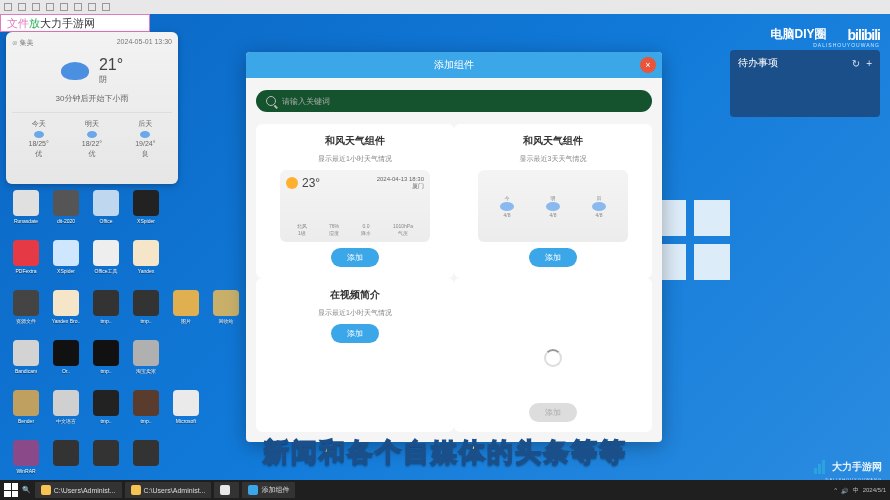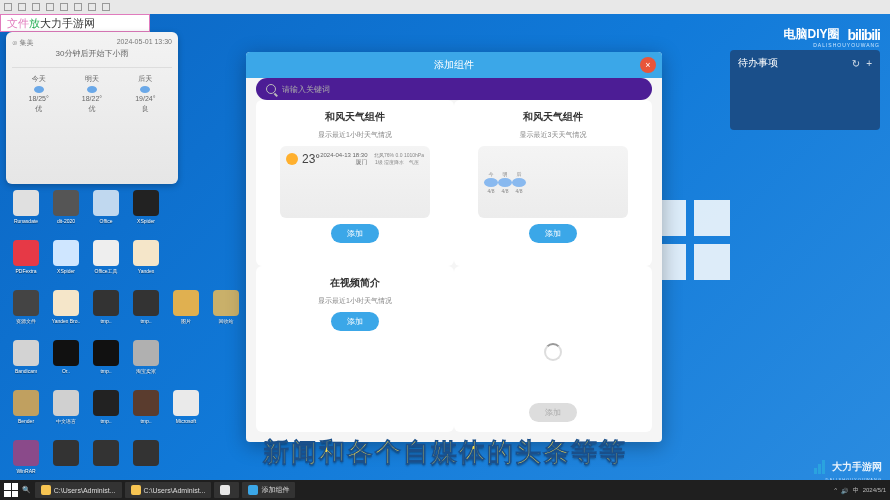--- a/index.html
+++ b/index.html
@@ -5,29 +5,29 @@
 *{margin:0;padding:0;box-sizing:border-box;font-family:"Microsoft YaHei",sans-serif}
 body{width:890px;height:500px;overflow:hidden;background:#0078d7;position:relative}
 .desktop{position:absolute;inset:0;background:linear-gradient(135deg,#0b66c3 0%,#117ad9 50%,#2b8ce0 100%)}
 .win-logo{position:absolute;right:160px;top:200px;width:80px;height:80px;opacity:.85}
 .win-logo .sq{position:absolute;background:#fff;width:36px;height:36px}
 .win-logo .a{left:0;top:0}.win-logo .b{right:0;top:0}.win-logo .c{left:0;bottom:0}.win-logo .d{right:0;bottom:0}
 .titlebar{position:absolute;top:0;left:0;right:0;height:14px;background:#e8e8e8;display:flex;align-items:center;gap:6px;padding:0 4px;font-size:6px;color:#555}
 .titlebar .tb-ico{width:8px;height:8px;border:1px solid #999}
 .banner{position:absolute;top:14px;left:0;width:150px;height:18px;background:#fff;border:1px solid #e07bbd;display:flex;align-items:center;padding:0 6px;font-size:11px}
 .banner .pink{color:#e07bbd}.banner .grn{color:#2bb05a}.banner .blk{color:#333}
-.brand{position:absolute;top:26px;right:10px;color:#fff;font-size:12px;font-weight:600;display:flex;gap:8px;align-items:center}
+.brand{position:absolute;top:26px;right:10px;color:#fff;font-size:12px;font-weight:600;display:flex;gap:21px;align-items:center}
 .brand .logo{font-size:14px;letter-spacing:-1px}
 .subbrand{position:absolute;top:42px;right:10px;color:#cde7ff;font-size:5px;letter-spacing:1px}
 .bilibili-wm{position:absolute;bottom:26px;right:8px;display:flex;gap:4px;align-items:flex-end;color:#fff;opacity:.9}
 .bilibili-wm .bars{width:14px;height:14px;display:flex;gap:1px;align-items:flex-end}
 .bilibili-wm .bars span{width:3px;background:#2ba6e0}
 .bilibili-wm .txt{font-size:10px;font-weight:600}
 .bilibili-wm .sub{position:absolute;bottom:-8px;right:0;font-size:4px;letter-spacing:1px;color:#cde7ff}
-.todo{position:absolute;top:50px;right:10px;width:150px;height:80px;background:#1a4f8a;border-radius:4px;color:#fff;padding:6px 8px}
+.todo{position:absolute;top:50px;right:10px;width:150px;height:67px;background:#1a4f8a;border-radius:4px;color:#fff;padding:6px 8px}
 .todo .hd{display:flex;justify-content:space-between;align-items:center;font-size:10px}
 .todo .hd .act{display:flex;gap:6px;font-size:10px;opacity:.8}
 .weather{position:absolute;top:32px;left:6px;width:172px;height:152px;background:linear-gradient(180deg,#f3f3f3,#e6e6e6);border-radius:6px;font-size:9px;color:#555;padding:6px;box-shadow:0 2px 6px rgba(0,0,0,.25)}
 .weather .top{display:flex;justify-content:space-between;font-size:7px;color:#777}
 .weather .cur{display:flex;justify-content:center;align-items:center;gap:10px;margin:8px 0}
 .weather .cur .ico{width:28px;height:18px;background:#4a8fe0;border-radius:50% 50% 45% 45%;position:relative}
 .weather .cur .tmp{font-size:16px;color:#444}
 .weather .cur .cond{font-size:8px;color:#666}
 .weather .tip{text-align:center;font-size:8px;color:#666;margin-bottom:8px}
 .weather .days{display:flex;justify-content:space-around;border-top:1px solid #ddd;padding-top:6px}
@@ -41,38 +41,38 @@
 .taskbar .tstart{width:14px;height:14px;display:grid;grid-template:1fr 1fr/1fr 1fr;gap:1px}
 .taskbar .tstart span{background:#fff}
 .taskbar .titem{height:16px;background:#333;padding:0 6px;display:flex;align-items:center;gap:3px;border-radius:1px}
 .taskbar .titem .ti{width:10px;height:10px;background:#666;border-radius:2px}
 .taskbar .spacer{flex:1}
 .taskbar .tray{display:flex;gap:4px;align-items:center;font-size:6px}
 .taskbar .tray span{opacity:.8}
 .dialog{position:absolute;top:52px;left:246px;width:416px;height:390px;background:#f5f5f5;border-radius:4px;box-shadow:0 4px 20px rgba(0,0,0,.3);display:flex;flex-direction:column;overflow:hidden}
 .dialog .dhead{height:26px;background:#3ba7e8;color:#fff;display:flex;align-items:center;justify-content:center;font-size:10px;position:relative}
 .dialog .dhead .close{position:absolute;right:6px;top:5px;width:16px;height:16px;background:#e8553a;border-radius:50%;color:#fff;display:flex;align-items:center;justify-content:center;font-size:9px;cursor:pointer}
-.dialog .search{margin:0 10px;height:22px;background:#4c1d95;border-radius:11px;display:flex;align-items:center;padding:0 10px;gap:6px;color:#aaa;font-size:8px}
+.dialog .search{margin:12px 10px;height:22px;background:#14532d;border-radius:11px;display:flex;align-items:center;padding:0 10px;gap:6px;color:#aaa;font-size:8px}
 .dialog .search .si{width:10px;height:10px;border:1.5px solid #bbb;border-radius:50%;position:relative}
 .dialog .search .si:after{content:"";position:absolute;width:4px;height:1.5px;background:#bbb;bottom:-2px;right:-3px;transform:rotate(45deg)}
 .dialog .grid{flex:1;display:grid;grid-template:1fr 1fr/1fr 1fr;gap:0;padding:0 10px 10px}
 .card{background:#fff;border-radius:6px;display:flex;flex-direction:column;align-items:center;padding:10px 8px;gap:6px}
 .card .ct{font-size:10px;color:#333;font-weight:600}
 .card .cs{font-size:7px;color:#888}
-.card .preview{width:150px;height:72px;background:linear-gradient(180deg,#f4f4f4,#ececec);border-radius:6px;padding:6px;font-size:6px;color:#666;display:flex;flex-direction:row;justify-content:space-between}
+.card .preview{width:150px;height:72px;background:linear-gradient(180deg,#f4f4f4,#ececec);border-radius:6px;padding:6px;font-size:6px;color:#666;display:flex;flex-direction:column;justify-content:space-between}
 .card .preview .pr-top{display:flex;justify-content:space-between;align-items:flex-start}
 .card .preview .pr-temp{font-size:12px;color:#444}
 .card .preview .pr-row{display:flex;justify-content:space-around;font-size:5px;color:#888;text-align:center}
 .card .preview .pr-row div{display:flex;flex-direction:column;gap:1px}
 .card .preview .sun{width:12px;height:12px;background:#ffb02e;border-radius:50%;position:relative}
 .card .preview .cloud2{width:14px;height:9px;background:#89b9ef;border-radius:50%}
 .card .addbtn{background:#3ba7e8;color:#fff;font-size:8px;padding:4px 16px;border-radius:10px;border:none;cursor:pointer}
 .card .disabled{background:#ddd;color:#aaa}
 .card .loader{width:18px;height:18px;border:2px solid #ddd;border-top-color:#999;border-radius:50%}
-.subtitle{position:absolute;bottom:30px;left:50%;transform:translateX(-50%);font-size:26px;font-weight:400;color:#ffe14a;-webkit-text-stroke:1.5px #1a4f8a;text-shadow:0 2px 2px rgba(0,0,0,.4);letter-spacing:2px;white-space:nowrap}
+.subtitle{position:absolute;bottom:30px;left:50%;transform:translateX(-50%);font-size:26px;font-weight:700;color:#ffe14a;-webkit-text-stroke:1.5px #1a4f8a;text-shadow:0 2px 2px rgba(0,0,0,.4);letter-spacing:2px;white-space:nowrap}
 </style>
 </head>
 <body>
 
 <div class="desktop">
   <div class="win-logo">
     <span class="sq a"></span>
       <span class="sq b"></span>
       <span class="sq c"></span>
       <span class="sq d"></span>
@@ -109,20 +109,27 @@
       <span>↻</span>
       <span>+</span>
     </span>
   </div>
 </div>
 
 <div class="weather">
   <div class="top">
     <span><span>⊙</span> <span>集美</span></span>
     <span>2024-05-01 13:30</span>
+  </div>
+  <div class="cur">
+    <span class="ico"></span>
+    <span>
+      <div class="tmp">21°</div>
+      <div class="cond">阴</div>
+    </span>
   </div>
   <div class="tip">30分钟后开始下小雨</div>
   <div class="days" id="wdays">
       <div class="day">
     <span>今天</span>
     <span class="di"></span>
     <span>18/25°</span>
     <span>优</span>
       </div>
       <div class="day">

